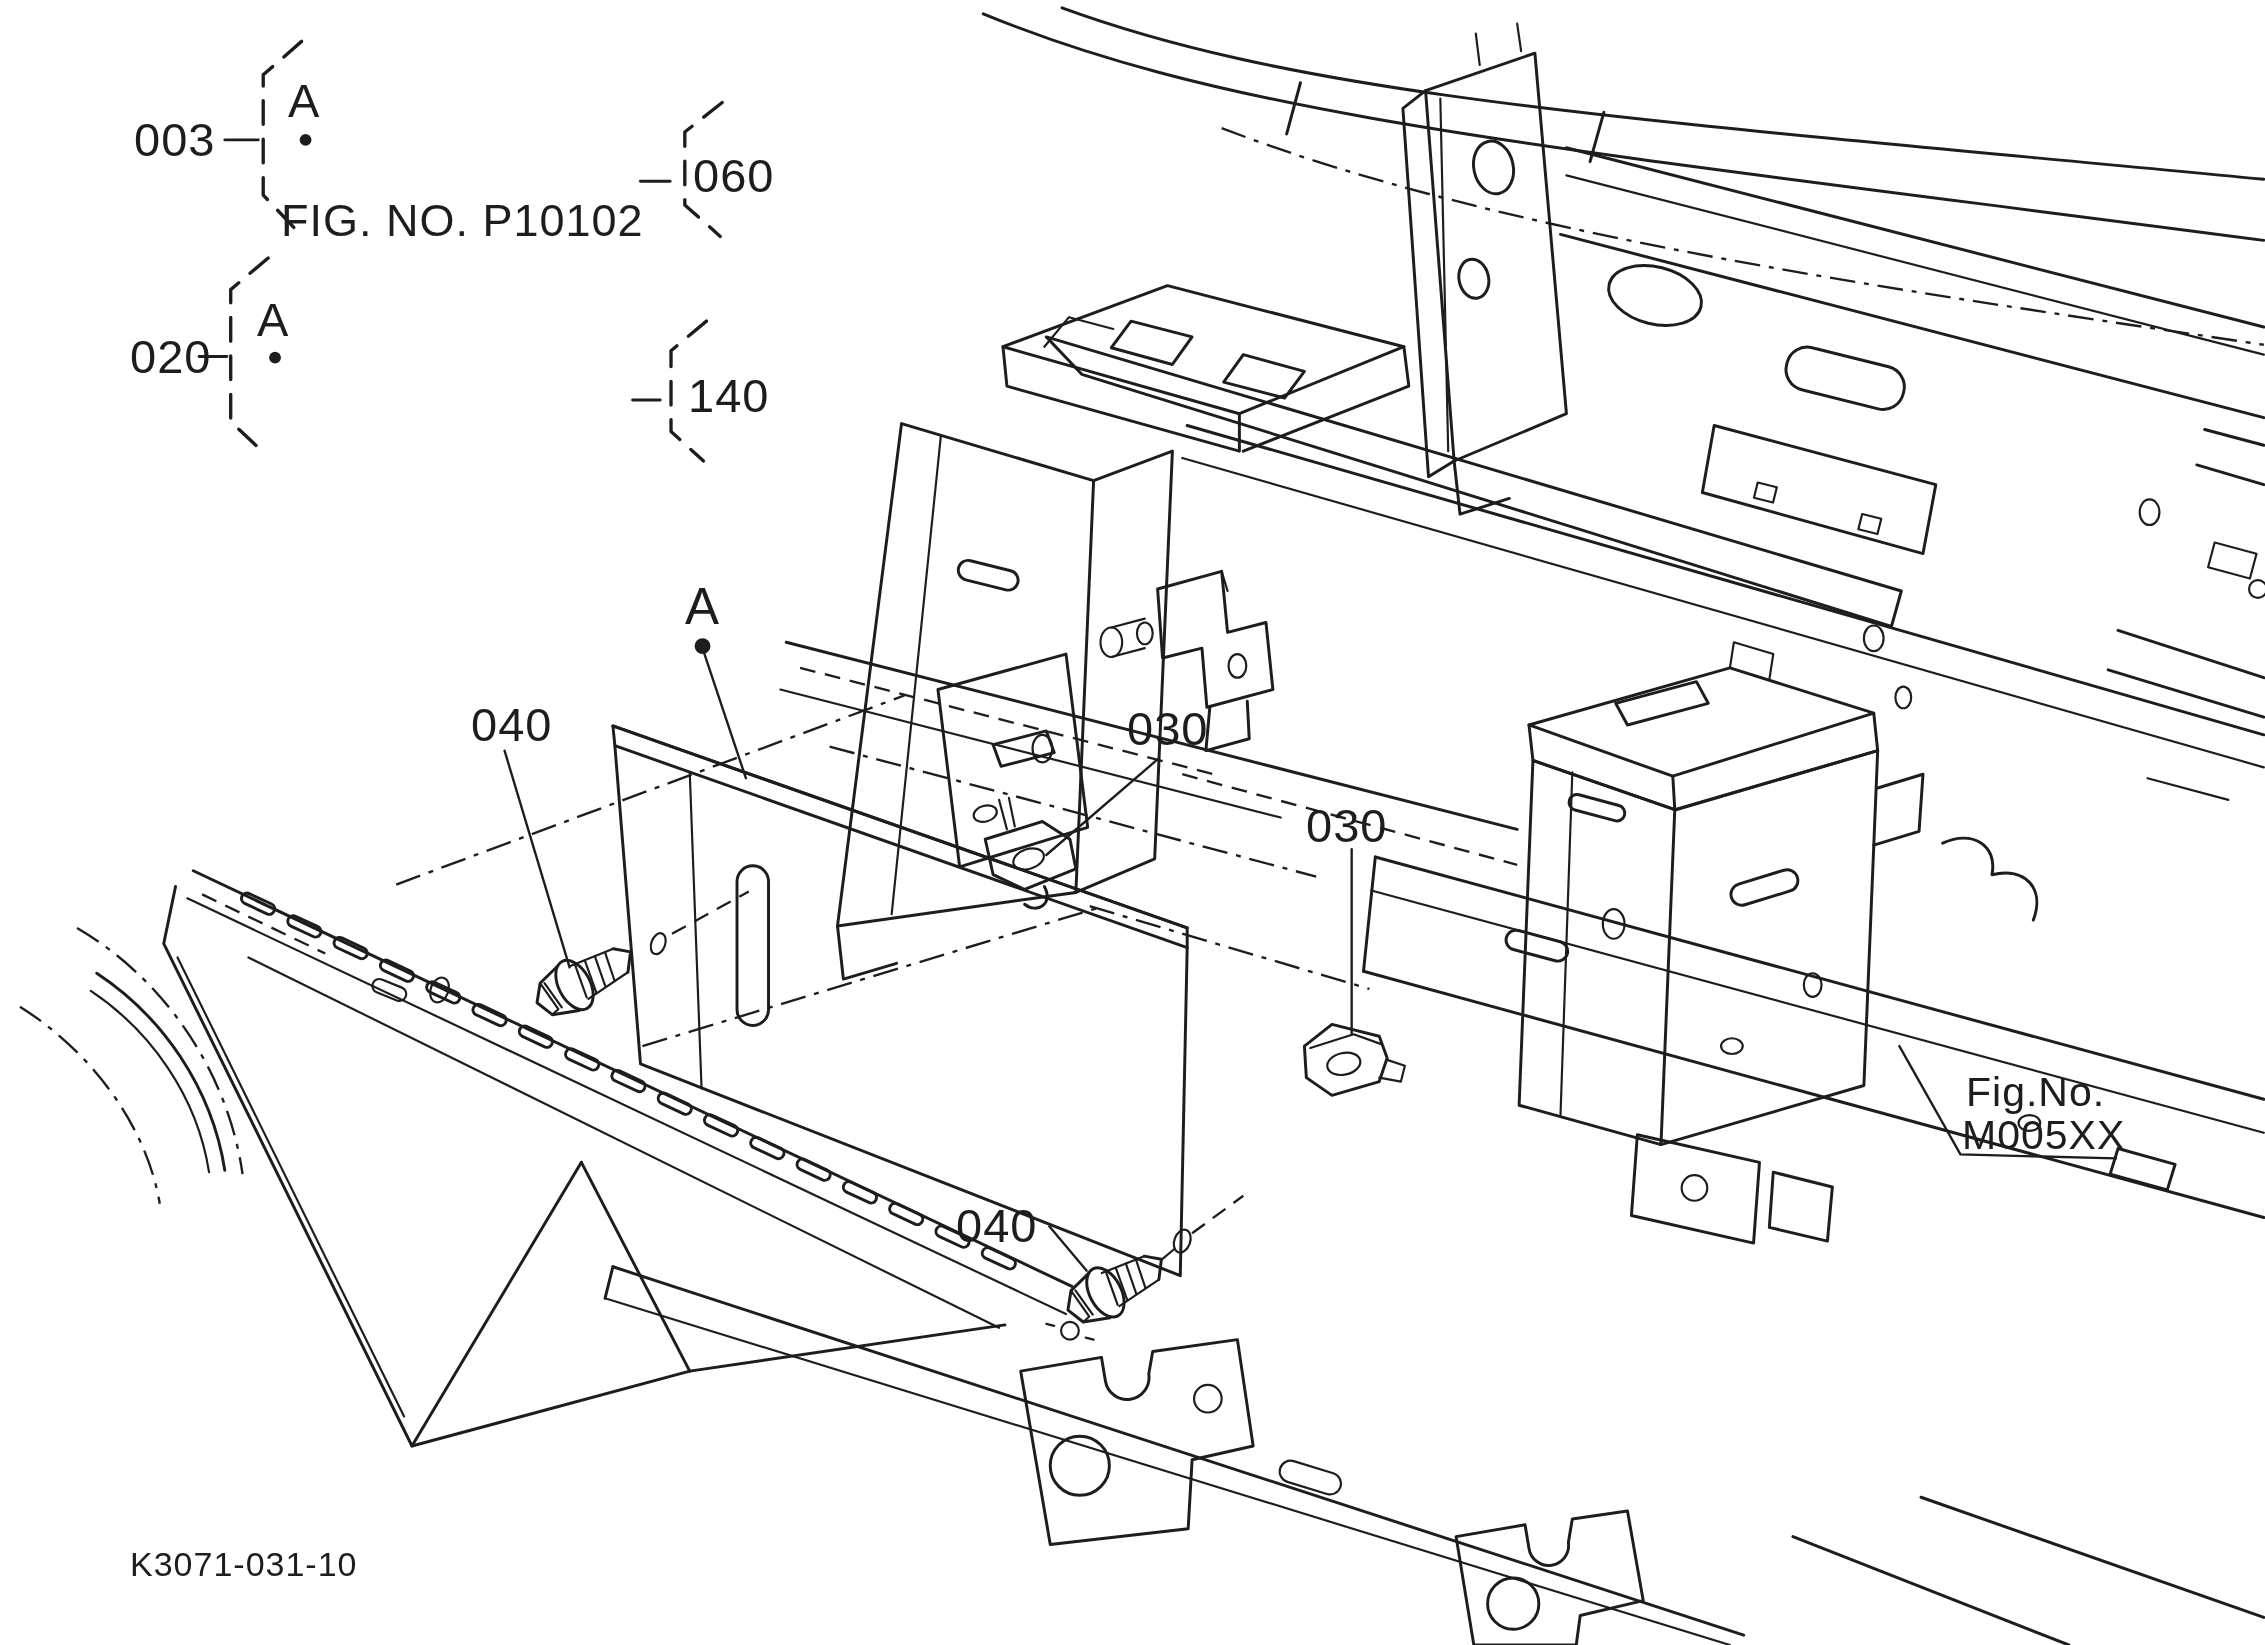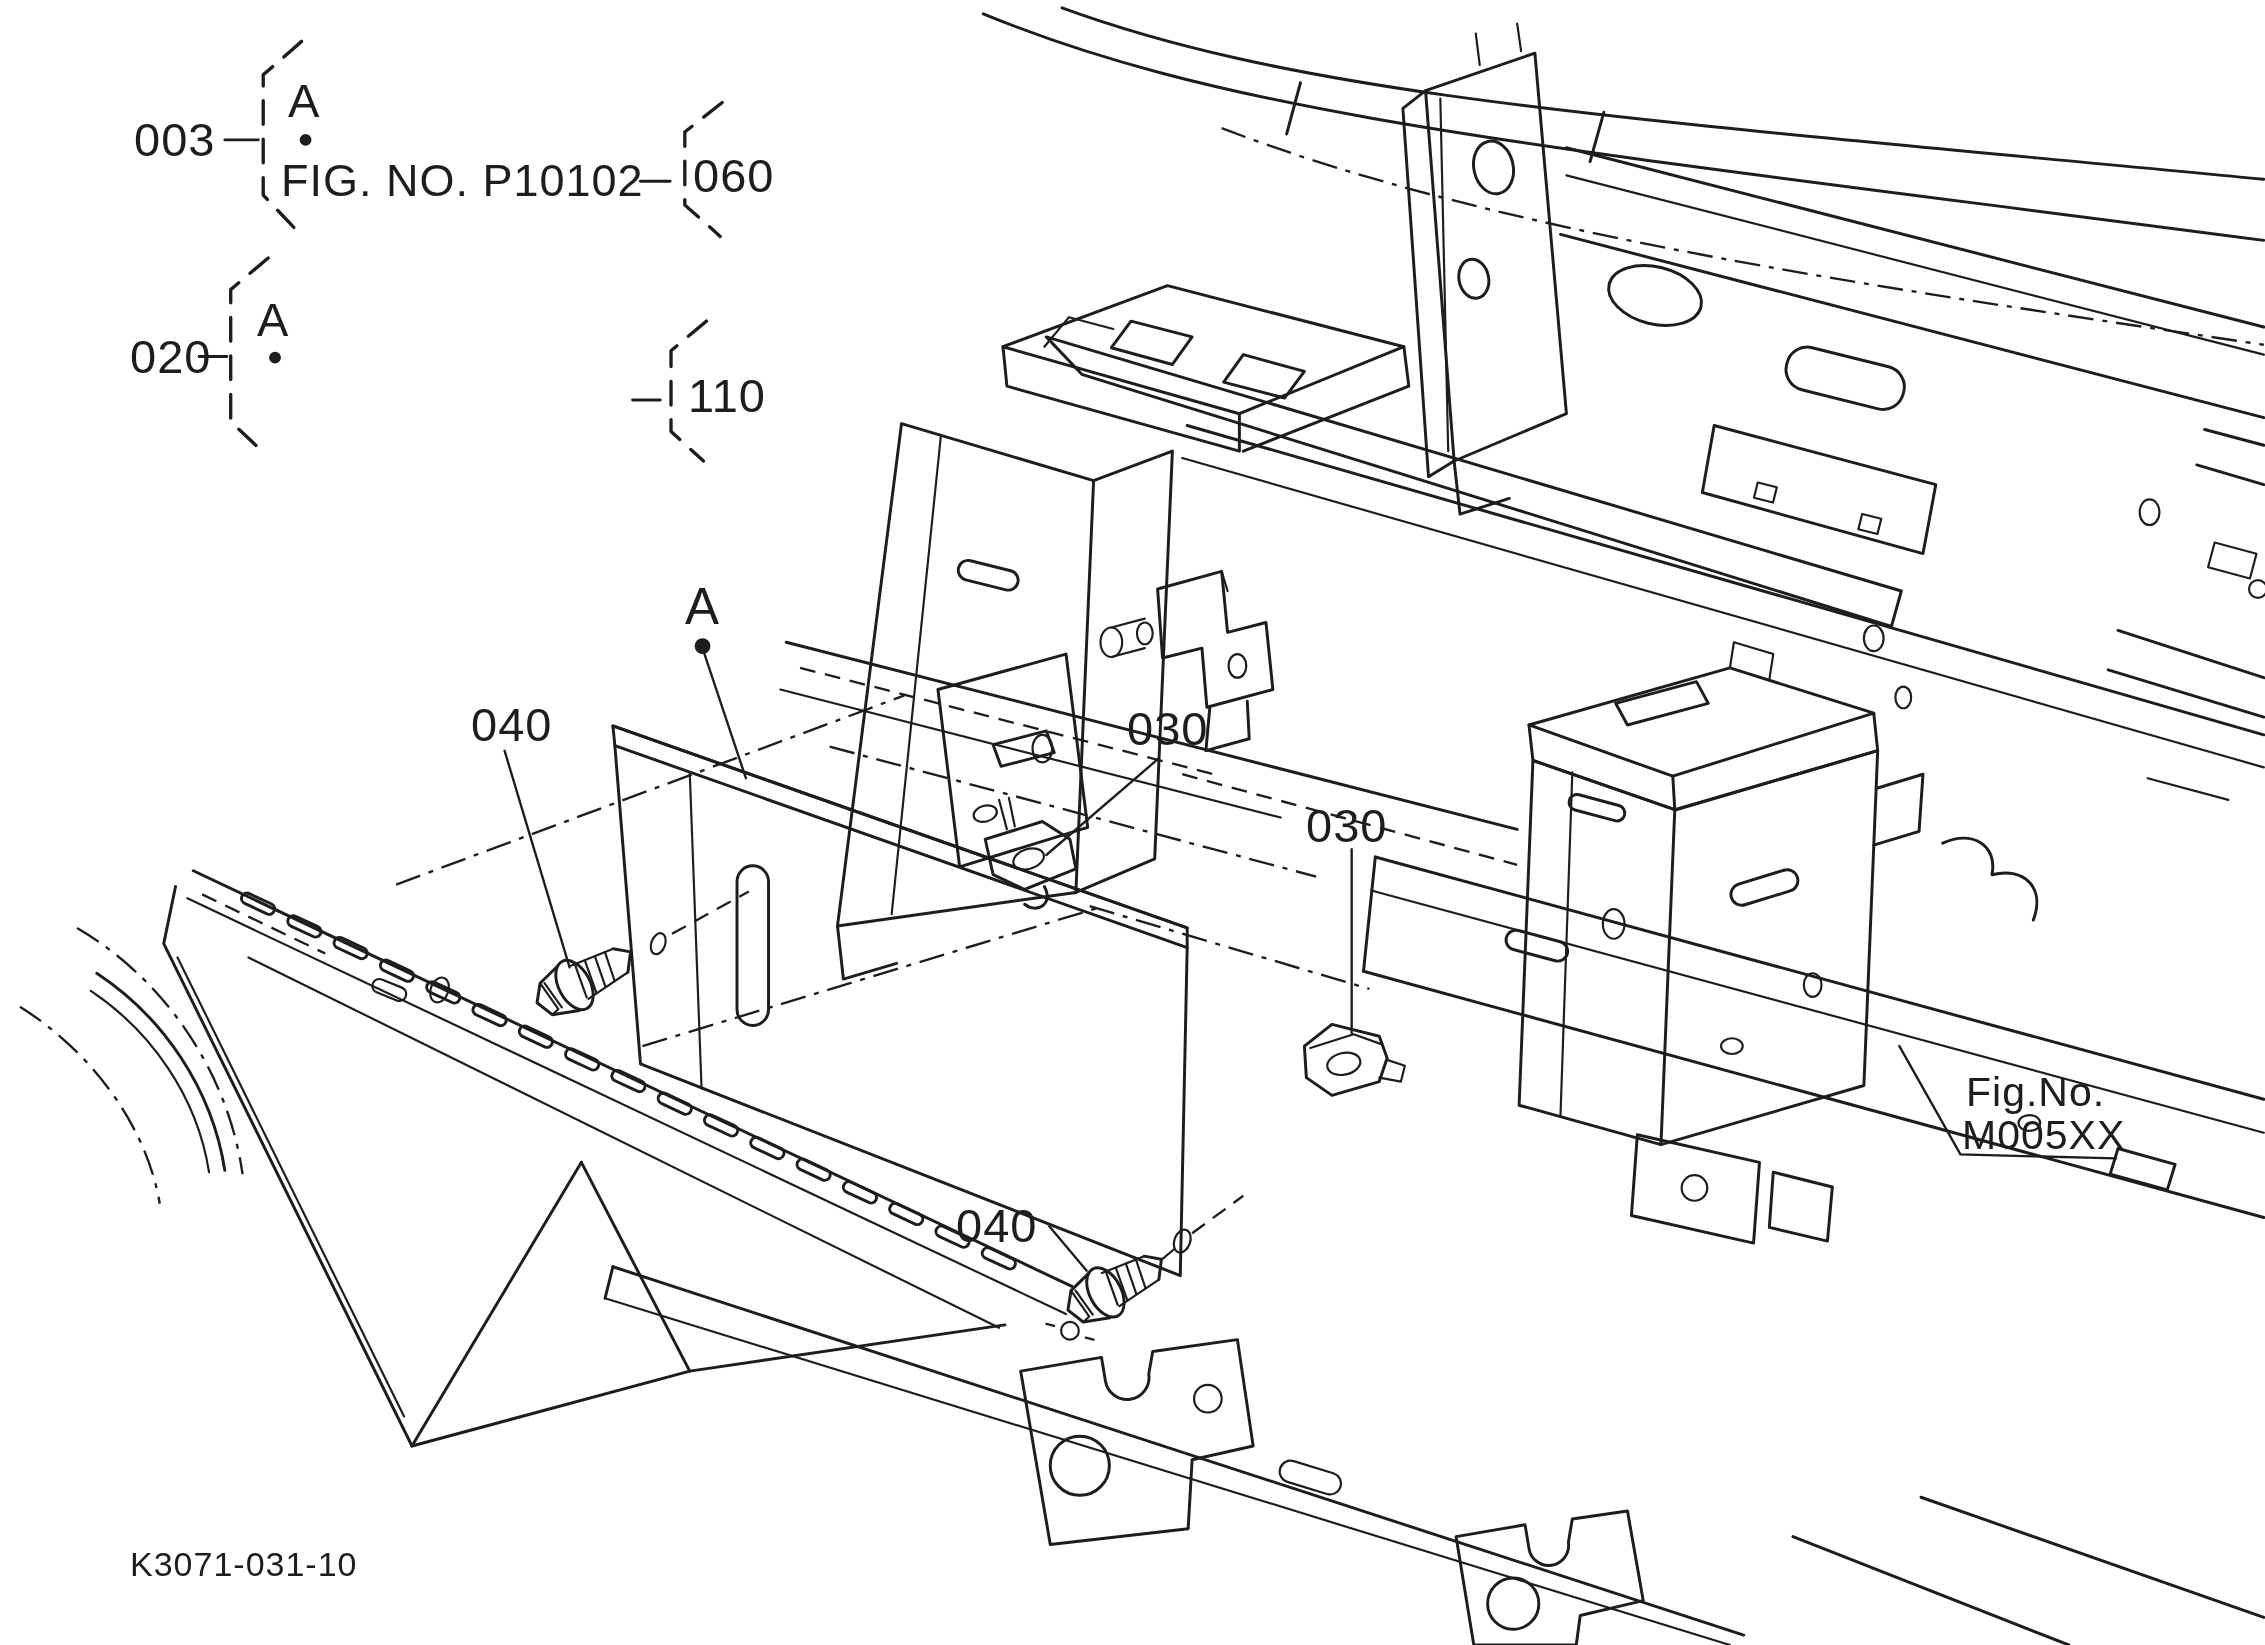--- a/index.html
+++ b/index.html
@@ -2,21 +2,21 @@
 <html><head>
 <meta charset="utf-8">
 <style>
   html,body{margin:0;padding:0;background:#ffffff;}
   #stage{position:relative;width:2266px;height:1645px;background:#ffffff;overflow:hidden;
          font-family:"Liberation Sans", sans-serif;}
   #art{position:absolute;left:0;top:0;}
   .lbl{position:absolute;color:#1d1d1d;line-height:1;white-space:nowrap;
        font-family:"Liberation Sans", sans-serif;letter-spacing:1px;}
   .fs48{font-size:47px;}
-  .fs46{font-size:45px;}
+  .fs46{font-size:45px;margin-top:40px;}
   .fs52{font-size:51px;}
   .fs42{font-size:41px;}
   .fs34{font-size:34px;}
   
   .s{fill:none;stroke:#1d1d1d;stroke-width:3;stroke-linecap:round;stroke-linejoin:round;}
   .t{fill:none;stroke:#1d1d1d;stroke-width:2.2;stroke-linecap:round;stroke-linejoin:round;}
   .ld{fill:none;stroke:#1d1d1d;stroke-width:2.4;stroke-linecap:round;}
   .dd{fill:none;stroke:#1d1d1d;stroke-width:2.4;stroke-dasharray:26 9 5 9;}
   .hd{fill:none;stroke:#1d1d1d;stroke-width:2.4;stroke-dasharray:16 10;}
   .br{fill:none;stroke:#1d1d1d;stroke-width:3.4;stroke-dasharray:24 15;stroke-linecap:round;stroke-linejoin:round;}
@@ -273,21 +273,21 @@
     </g>
   </svg>
 
   <div class="lbl fs48" style="left:134px;top:116px">003</div>
   <div class="lbl fs48" style="left:288px;top:77px">A</div>
   <div class="lbl fs46" style="left:281px;top:158px">FIG. NO. P10102</div>
   <div class="lbl fs48" style="left:693px;top:152px">060</div>
 
   <div class="lbl fs48" style="left:130px;top:333px">020</div>
   <div class="lbl fs48" style="left:257px;top:296px">A</div>
-  <div class="lbl fs48" style="left:688px;top:372px">110</div>
+  <div class="lbl fs48" style="left:688px;top:372px">140</div>
 
   <div class="lbl fs52" style="left:685px;top:581px">A</div>
 
   <div class="lbl fs48" style="left:471px;top:701px">040</div>
   <div class="lbl fs48" style="left:1127px;top:705px">030</div>
   <div class="lbl fs48" style="left:1306px;top:802px">030</div>
   <div class="lbl fs48" style="left:956px;top:1202px">040</div>
 
   <div class="lbl fs42" style="left:1966px;top:1072px">Fig.No.</div>
   <div class="lbl fs42" style="left:1962px;top:1115px">M005XX</div>

